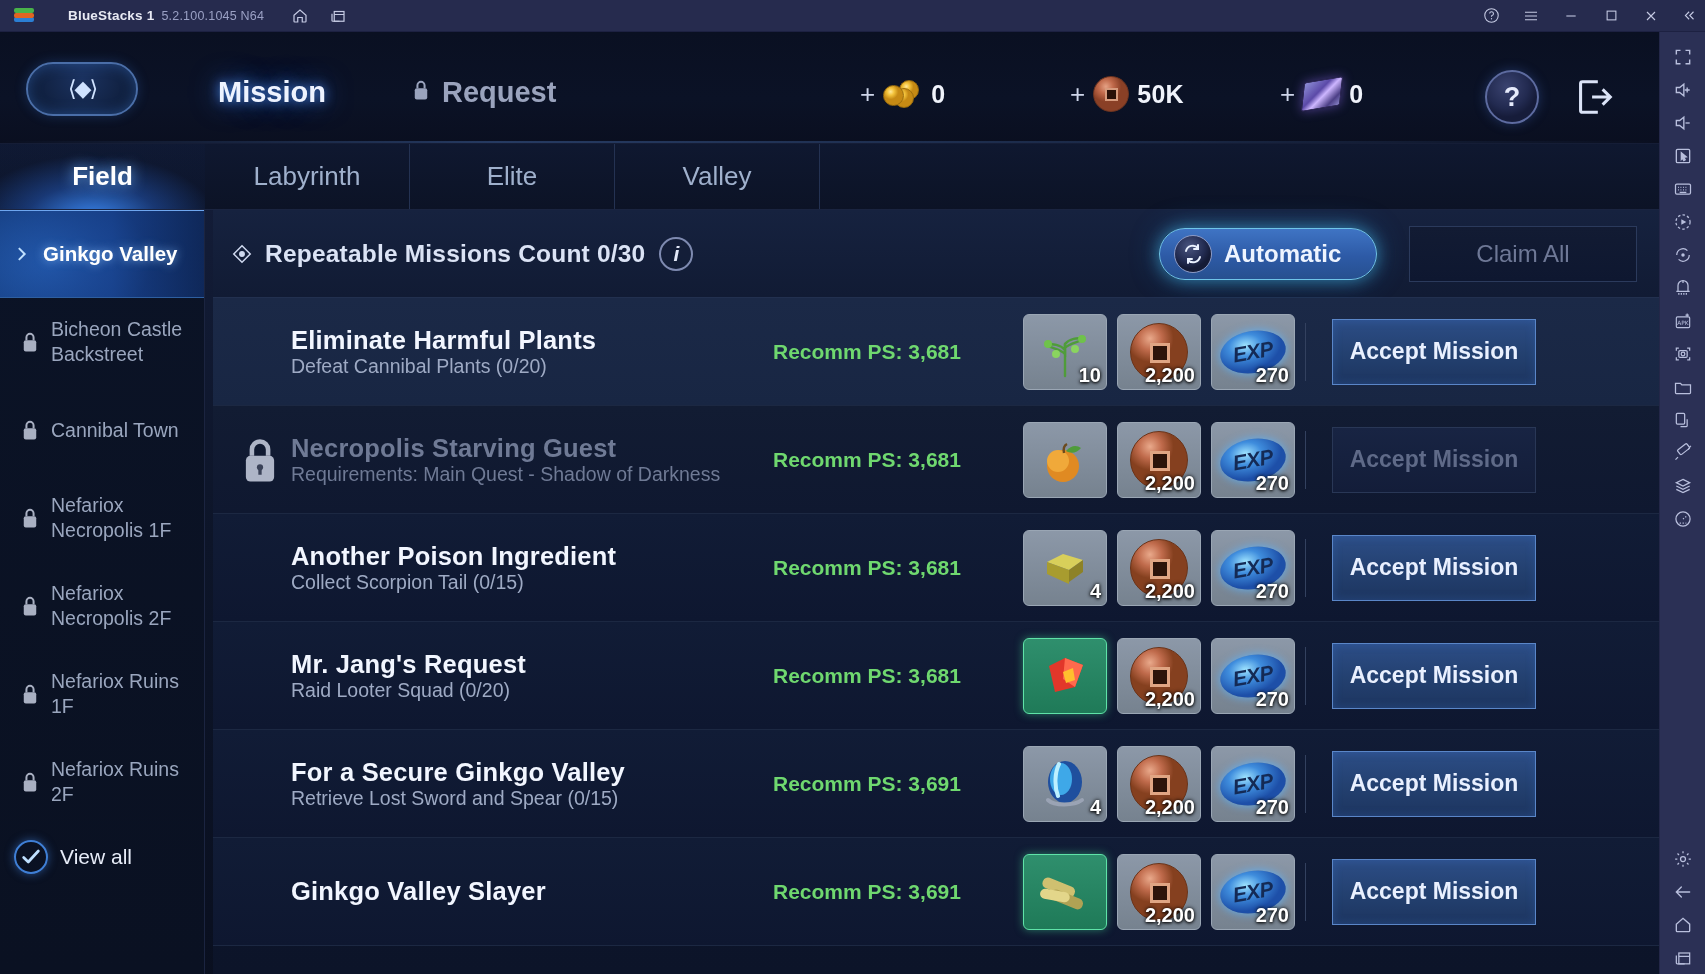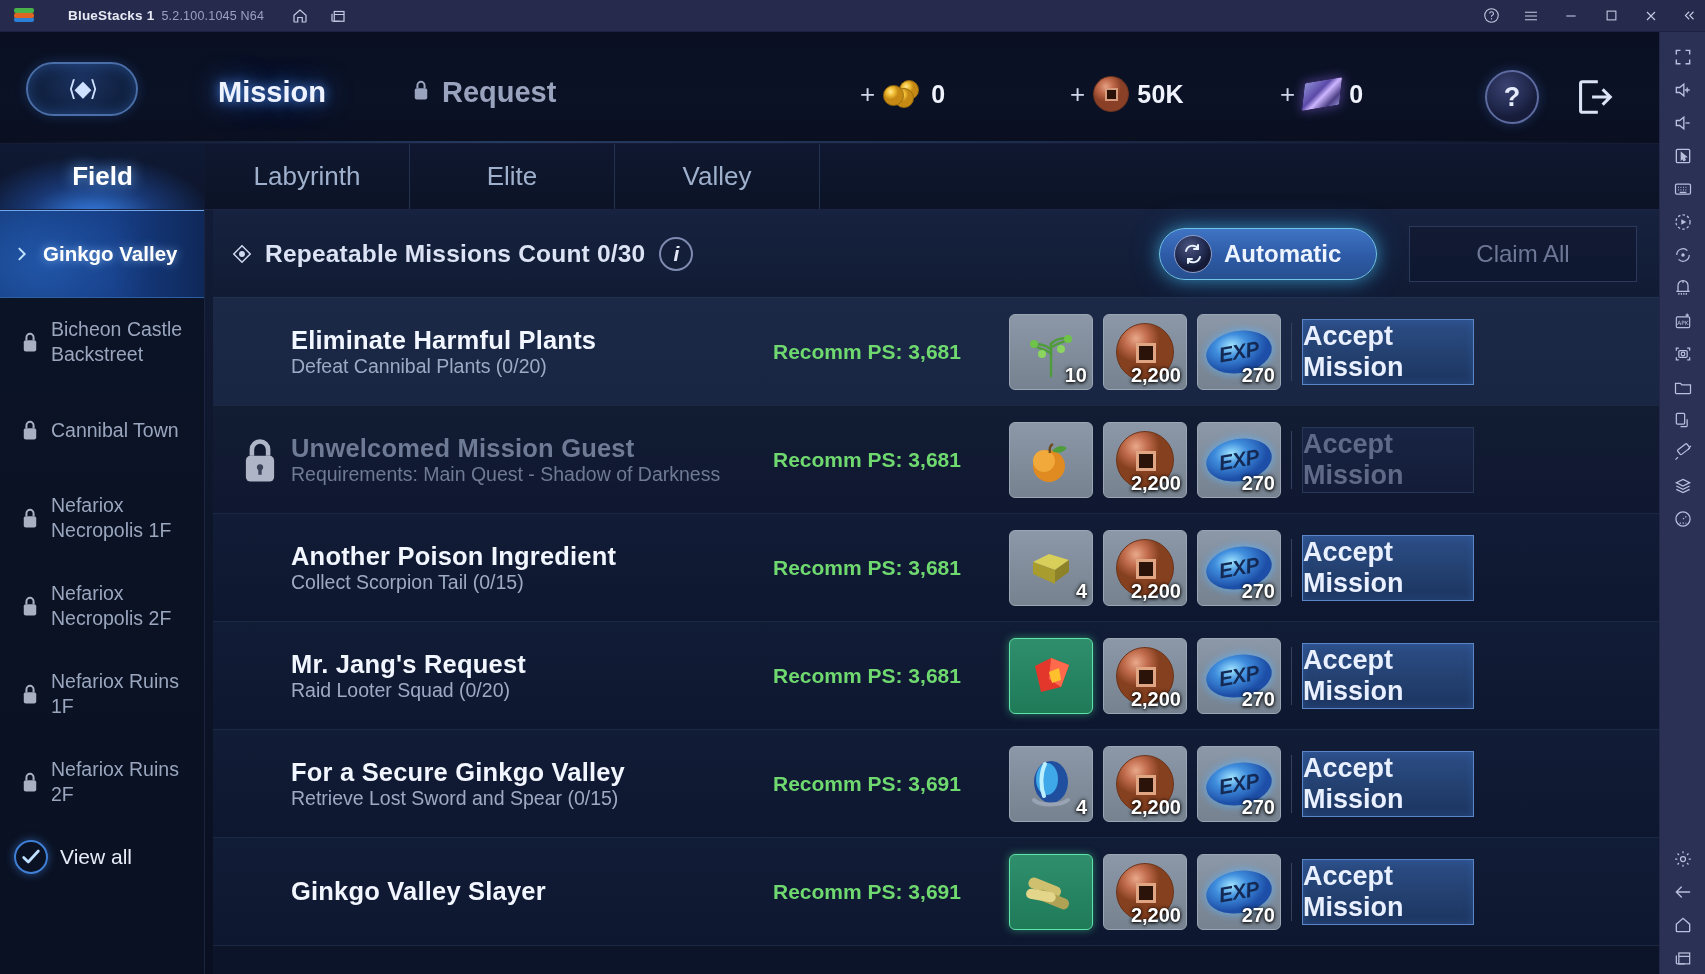--- a/index.html
+++ b/index.html
@@ -237,39 +237,39 @@
   }
   .mrow.alt { background: linear-gradient(180deg,#1b2947 0%, #182643 100%); }
   .mrow.locked { background: linear-gradient(180deg,#121c33 0%, #0f1830 100%); }
   .mrow.locked .m-title, .mrow.locked .m-sub { color:#6f7a95; }
   .mrow.locked .accept { color:#5f6a88; background: linear-gradient(180deg,#182443 0%,#131d39 100%); border-color:#293756; box-shadow:none;}
   .row-lock { position:absolute; left:22px; top:50%; transform:translateY(-50%); width:50px; height:54px; color:#aeb5c7; }
   .m-info { width:560px; padding-left:78px; }
   .m-title { color:#f2f6ff; font-size:25.5px; font-weight:700; letter-spacing:.2px; }
   .m-sub { color:#9eaac4; font-size:19.5px; margin-top:0; }
   .m-ps { width:230px; color:#6fd86f; font-size:21px; font-weight:600; text-align:left; }
-  .rewards { display:flex; align-items:center; gap:10px; margin-left:6px; }
+  .rewards { display:flex; align-items:center; gap:10px; margin-left:20px; }
   .rw {
     position:relative; width:84px; height:76px; border-radius:6px;
     background: linear-gradient(180deg,#8c98a8 0%, #76828f 100%);
     border:1px solid #9aa6b4; overflow:hidden; flex:none;
     display:flex; align-items:center; justify-content:center;
   }
   .rw.rare { background: linear-gradient(180deg,#2f8f6d 0%, #1f7a58 100%); border-color:#5fe3a8; box-shadow:0 0 8px rgba(70,220,150,.5);}
   .rw .cnt {
     position:absolute; right:5px; bottom:2px; color:#ffffff; font-size:20px; font-weight:700;
     text-shadow: 0 1px 3px rgba(0,0,0,.95), 0 0 4px rgba(0,0,0,.9);
   }
   .rw-sep { width:1px; height:58px; background:#33415f; margin:0 10px; flex:none;}
   .accept {
-    margin-left:0; width:172px; height:66px; flex:none; cursor:pointer;
+    margin-left:16px; width:204px; height:66px; flex:none; cursor:pointer;
     background: linear-gradient(180deg,#2c4d86 0%, #23406f 55%, #1d3560 100%);
     border:1px solid #5a86c8;
     box-shadow: 0 0 10px rgba(60,120,210,.3) inset;
-    color:#e9f0ff; font-size:27px; font-weight:600;
+    color:#e9f0ff; font-size:23px; font-weight:600;
     display:flex; align-items:center; justify-content:center;
   }
 
   
   .art { width:100%; height:100%; display:flex; align-items:center; justify-content:center; }
   .coin-art {
     width:58px;height:58px;border-radius:50%; position:relative;
     background: radial-gradient(42% 42% at 34% 26%, #e9a98b 0%, #c06b4c 50%, #85401f 100%);
     border:1px solid #6b3318;
   }
@@ -561,21 +561,21 @@
         <div class="mrow locked">
           <span class="row-lock">
             <svg width="50" height="54" viewBox="0 0 24 26" fill="currentColor">
                 <path d="M7 11V8a5 5 0 0 1 10 0v3h-2.2V8a2.8 2.8 0 0 0-5.6 0v3z"></path>
                 <rect x="5.2" y="11" width="13.6" height="12.4" rx="2.2"></rect>
                 <circle cx="12" cy="16.5" r="1.5" fill="#3a4258"></circle>
                 <rect x="11.2" y="16.5" width="1.6" height="3.6" fill="#3a4258"></rect>
               </svg>
           </span>
           <div class="m-info">
-            <div class="m-title">Unwelcomed Mission Guest</div>
+            <div class="m-title">Necropolis Starving Guest</div>
             <div class="m-sub">Requirements: Main Quest - Shadow of Darkness</div>
           </div>
           <div class="m-ps">Recomm PS: 3,681</div>
           <div class="rewards">
             <div class="rw">
               <span class="art">
                 <svg width="58" height="54" viewBox="0 0 58 54" fill="none">
                   <circle cx="27" cy="33" r="16" fill="#e08a22"></circle>
                     <circle cx="22" cy="28" r="11" fill="#f0a93a"></circle>
                   <path d="M30 18c5-6 11-6 15-3-4 5-10 6-15 3z" fill="#4f9c3a"></path>

